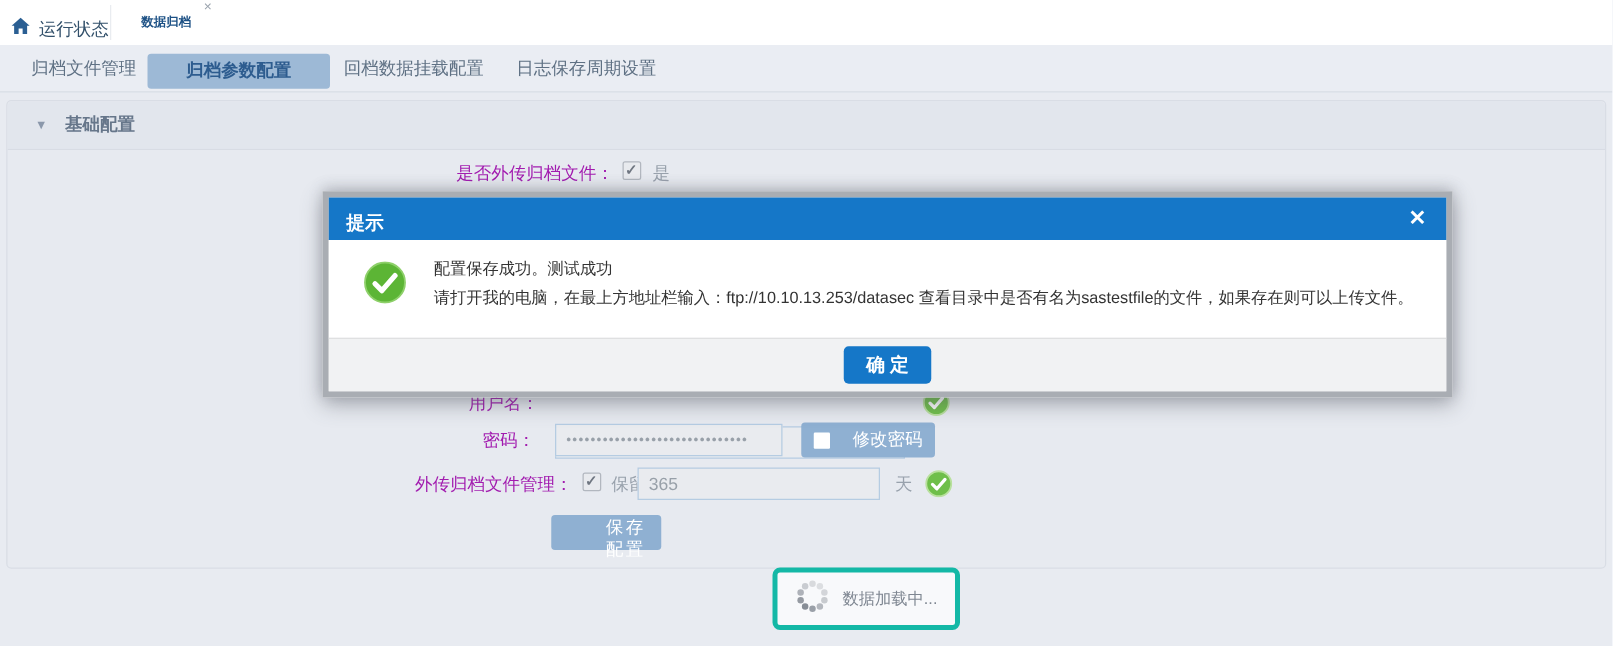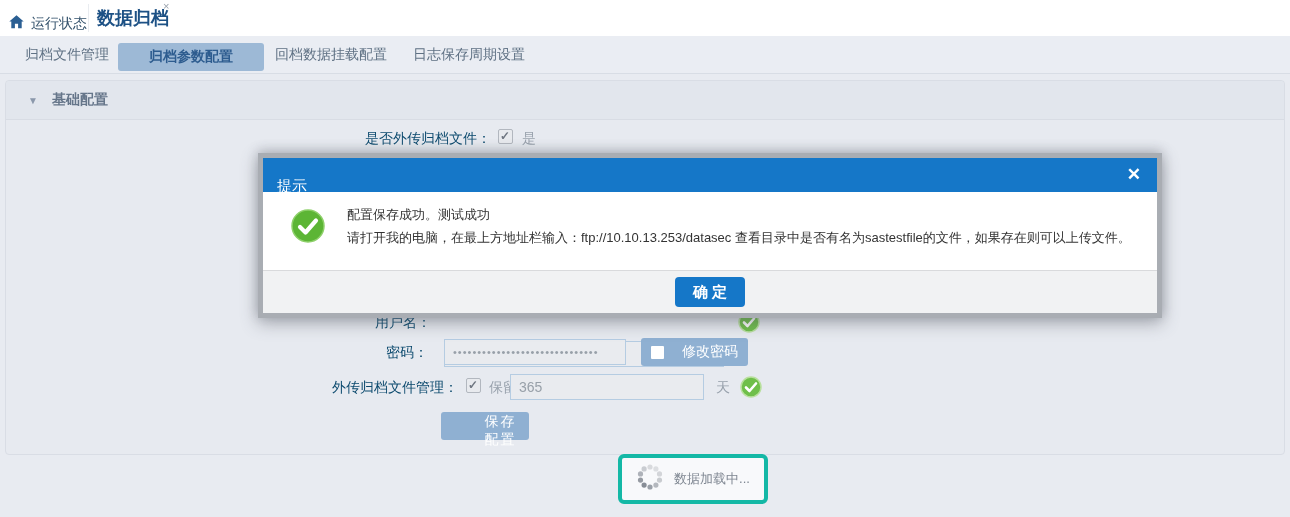--- a/index.html
+++ b/index.html
@@ -1,61 +1,61 @@
 <!DOCTYPE html>
 <html><head>
 <meta charset="utf-8">
 <style>
   html,body{margin:0;padding:0;background:#fff;}
   #app{position:relative;width:1290px;height:517px;overflow:hidden;
        font-family:"Liberation Sans",sans-serif;background:#e8ebf1;}
   
   .topbar{position:absolute;left:0;top:0;width:1290px;height:36px;background:#fff;}
-  .home-item{position:absolute;left:8px;top:0;height:47px;display:flex;align-items:center;gap:6px;cursor:pointer;}
+  .home-item{position:absolute;left:8px;top:0;height:47px;display:flex;align-items:center;gap:6px;cursor:pointer;font-family:Liberation Mono, monospace;}
   .home-item .lbl{font-size:14px;color:#33516b;}
   .top-divider{position:absolute;left:88px;top:4px;width:1px;height:28px;background:#e9ecf0;}
   .tab-active{position:absolute;left:93px;top:0;width:80px;height:36px;background:#fff;
               display:flex;align-items:center;justify-content:center;cursor:pointer;}
-  .tab-active .lbl{font-size:18px;font-weight:bold;color:#1d5185;}
+  .tab-active .lbl{font-size:10px;font-weight:bold;color:#1d5185;}
   .tab-close{position:absolute;left:163px;top:0;font-size:11px;color:#9aa3ad;cursor:pointer;line-height:12px;}
   
   .subnav{position:absolute;left:0;top:36px;width:1290px;height:38px;background:#eaedf3;
           border-bottom:1px solid #d8dde5;box-sizing:border-box;}
   .subtab{position:absolute;top:0;height:37px;line-height:37px;font-size:14px;color:#5f7184;cursor:pointer;white-space:nowrap;}
   .subtab-active{position:absolute;left:118px;top:7px;width:146px;height:28px;background:#9db9d6;border-radius:3px;
           display:flex;align-items:center;justify-content:center;font-size:14px;font-weight:bold;color:#2d5c8f;cursor:pointer;}
   
   .panel{position:absolute;left:5px;top:80px;width:1280px;height:375px;background:#e7eaf0;
          border:1px solid #d9dde5;border-radius:4px;box-sizing:border-box;}
   .panel-header{position:relative;height:38px;background:#e2e6ed;border-bottom:1px solid #d8dce4;
                 border-radius:4px 4px 0 0;display:flex;align-items:center;cursor:pointer;}
   .panel-header .tri{margin-left:22px;font-size:10px;color:#8b98ab;}
   .panel-header .ttl{margin-left:14px;font-size:14px;font-weight:bold;color:#66768a;}
-  .flabel{position:absolute;font-size:14px;color:#0c4a6e;text-align:right;white-space:nowrap;}
+  .flabel{position:absolute;font-size:14px;color:#a21caf;text-align:right;white-space:nowrap;}
   .ftext{position:absolute;font-size:14px;color:#98a1ac;white-space:nowrap;}
   .finput{position:absolute;box-sizing:border-box;border:1px solid #b5cce2;background:#e9ebef;
           color:#98a0a9;font-size:14px;padding:0 8px;font-family:"Liberation Sans",sans-serif;outline:none;}
   .cb{position:absolute;width:15px;height:15px;box-sizing:border-box;background:#e8eaee;border:1px solid #b2b7bf;
       border-radius:2px;cursor:pointer;}
   .cb::after{content:"✓";position:absolute;left:1px;top:-1px;font-size:12px;font-weight:bold;color:#6f7681;}
   .btn-light{position:absolute;background:#8fb0d2;border:none;border-radius:3px;color:#fff;font-size:14px;
              font-family:"Liberation Sans",sans-serif;cursor:pointer;}
   .btn-modify{display:flex;align-items:center;justify-content:center;gap:18px;}
   .cb-white{width:13px;height:13px;background:#fff;border-radius:1px;}
   .gcheck{position:absolute;}
   
   .loadbox{position:absolute;left:618px;top:454px;width:150px;height:50px;box-sizing:border-box;
            border:4px solid #14b8a6;border-radius:6px;background:#f8f9fb;display:flex;align-items:center;
            justify-content:center;gap:10px;z-index:5;}
   .loadbox .txt{font-size:13px;color:#7e8691;}
   
   .modal{position:absolute;left:258px;top:153px;width:894px;border:5px solid #a9adb3;z-index:10;
          box-shadow:0 5px 16px rgba(80,85,95,.45),0 -3px 10px rgba(80,85,95,.25);background:#fff;}
   .modal-header{position:relative;height:34px;background:#1577c8;}
-  .modal-header .ttl{position:absolute;left:14px;top:11px;line-height:34px;color:#fff;font-size:15px;font-weight:normal;}
+  .modal-header .ttl{position:absolute;left:14px;top:4px;line-height:34px;color:#fff;font-size:15px;font-weight:bold;}
   .modal-close{position:absolute;right:16px;top:0;line-height:33px;color:#fff;font-size:17px;font-weight:bold;cursor:pointer;}
   .modal-body{position:relative;height:78px;background:#fff;overflow:hidden;}
   .msg{position:absolute;left:84px;top:11px;font-size:13px;color:#333;line-height:23px;white-space:nowrap;}
   .modal-footer{height:42px;background:#f1f2f3;border-top:1px solid #d9dadc;display:flex;align-items:center;justify-content:center;}
   .btn-ok{width:70px;height:30px;background:#1577c8;border:none;border-radius:4px;color:#fff;font-size:15px;
           font-weight:bold;font-family:"Liberation Sans",sans-serif;cursor:pointer;}
 </style>
 </head>
 <body>
 

